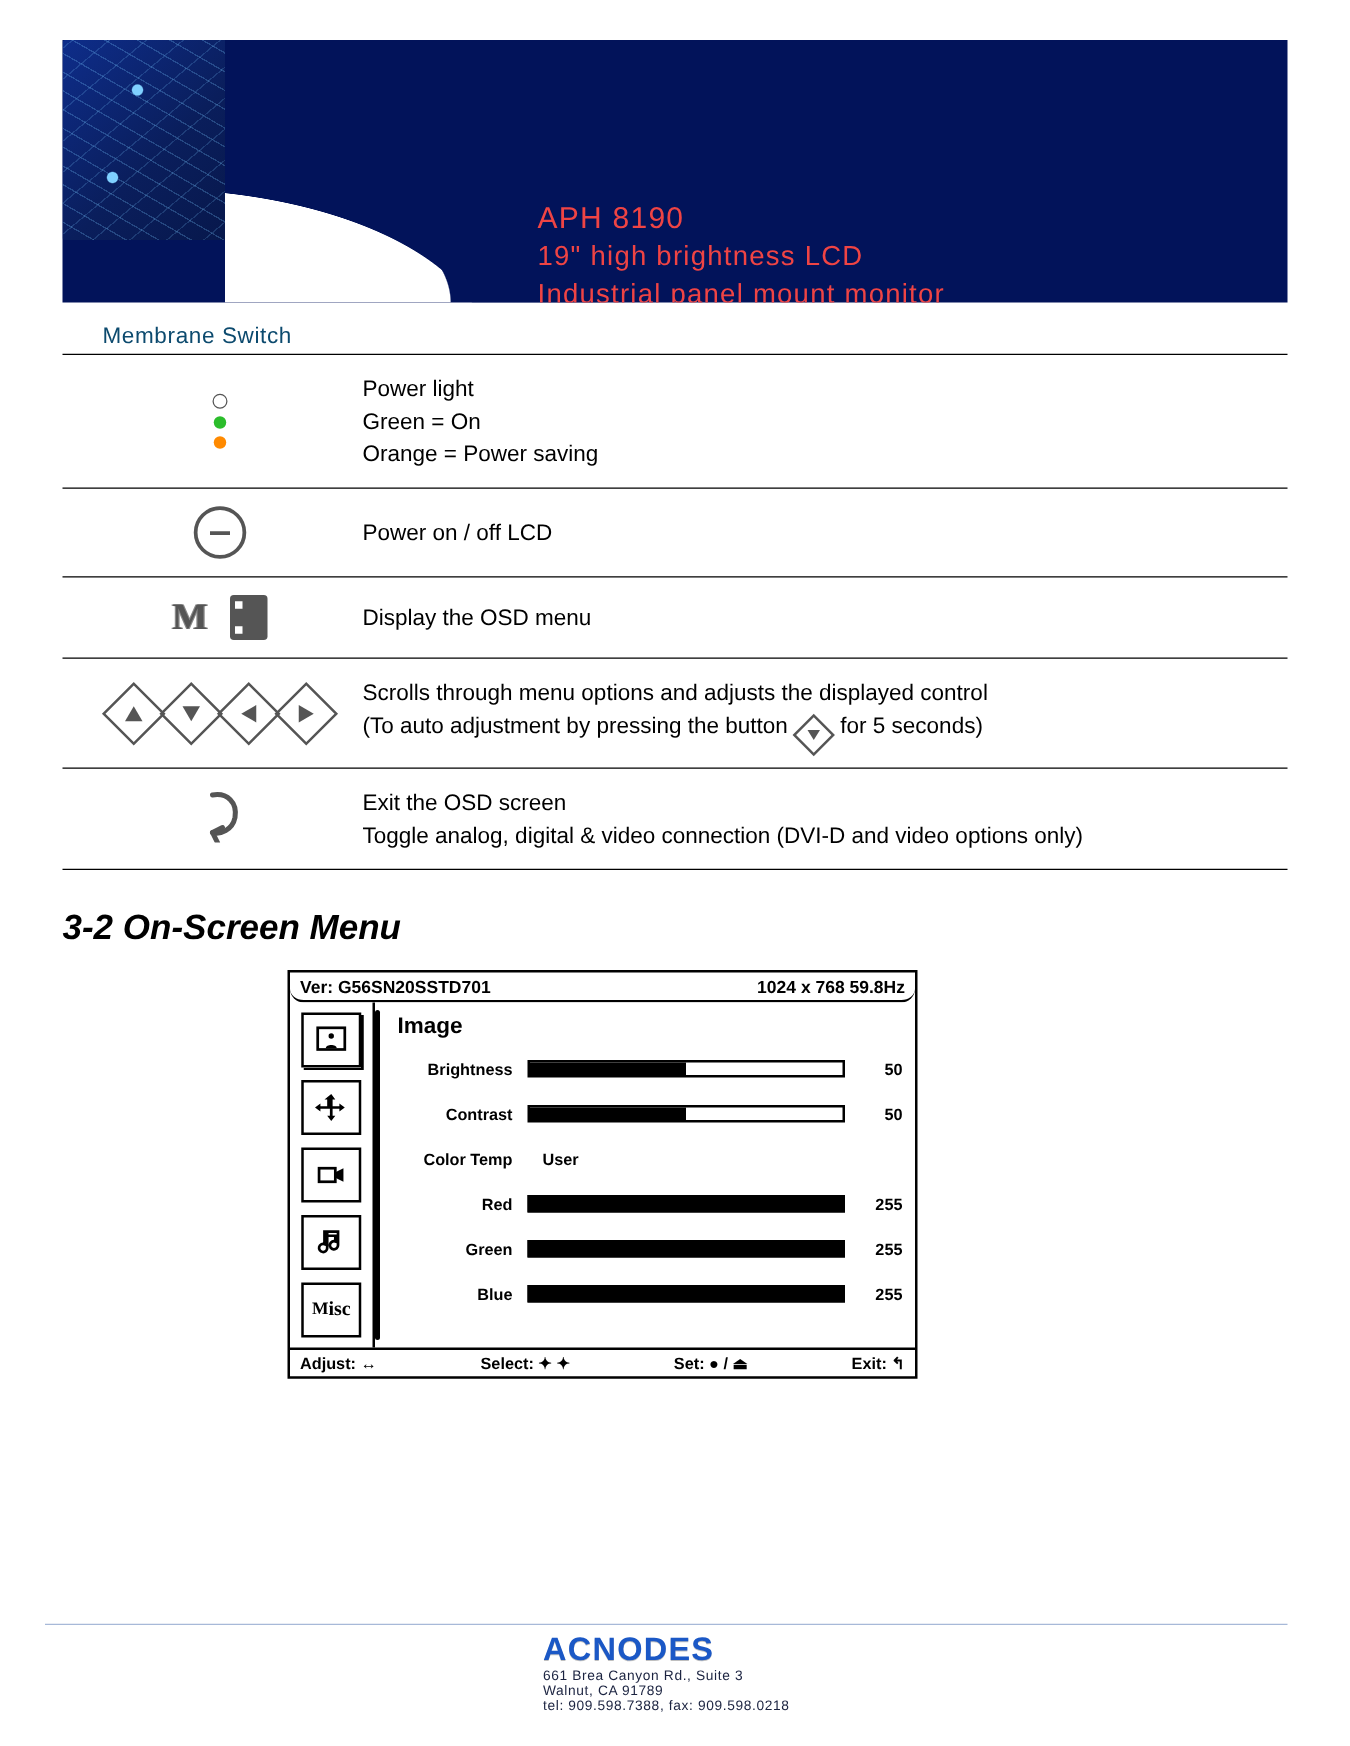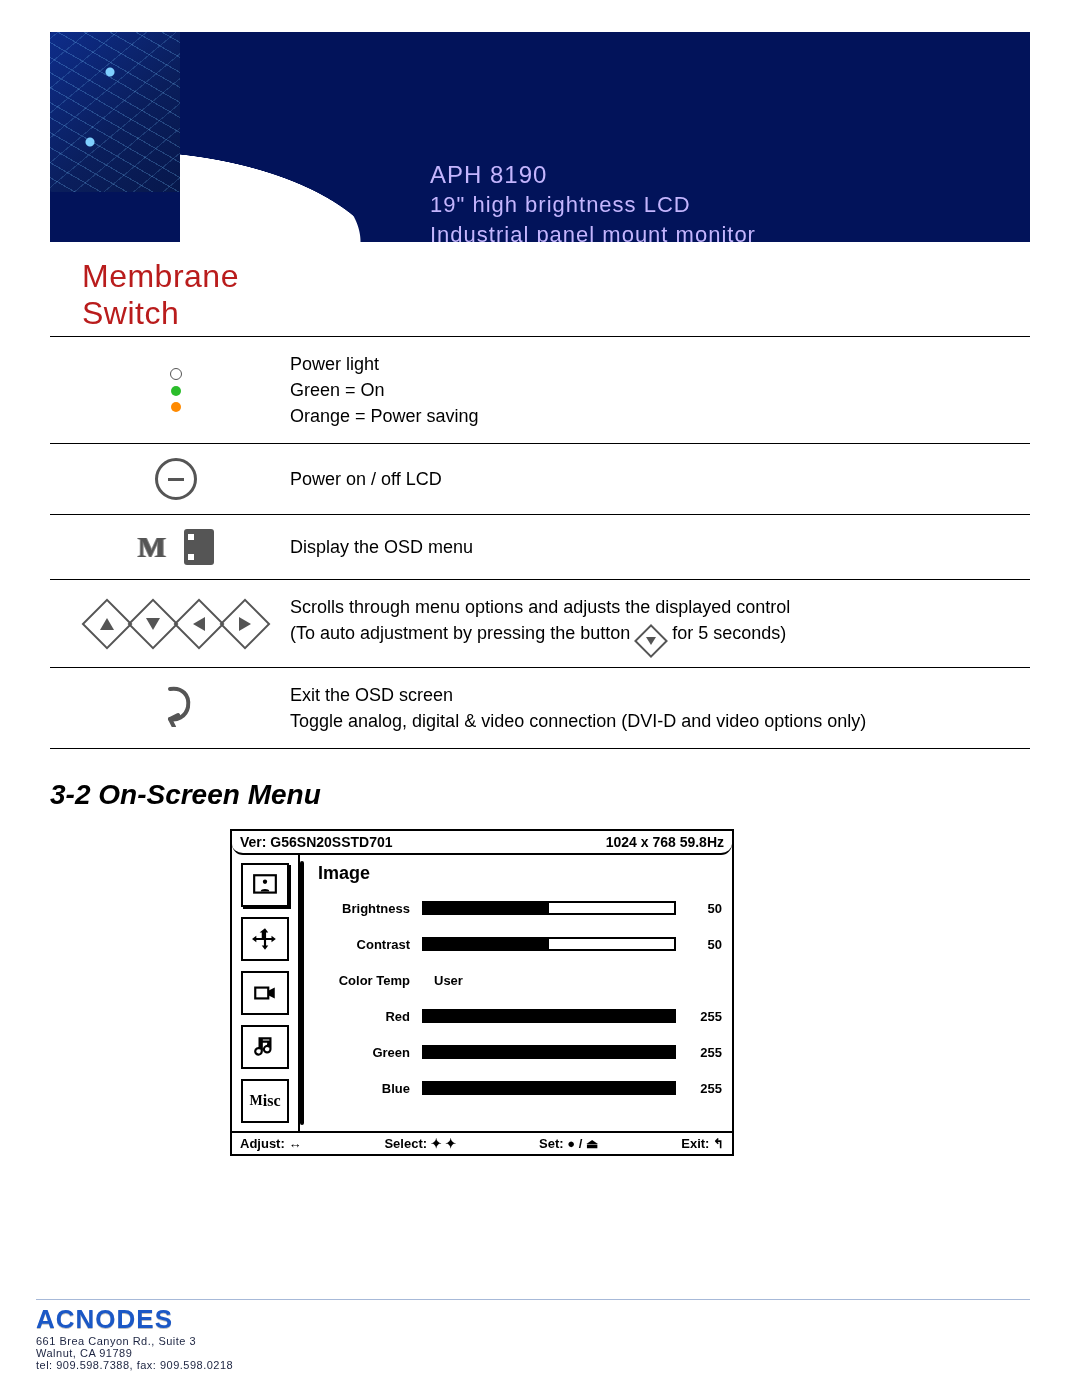--- a/index.html
+++ b/index.html
@@ -18,25 +18,25 @@
   .banner-pcb::after{content:"";position:absolute;inset:0;
     background:
       repeating-linear-gradient(30deg,transparent 0 12px,rgba(120,200,255,.25) 12px 13px),
       repeating-linear-gradient(-40deg,transparent 0 18px,rgba(120,200,255,.18) 18px 19px);
   }
   .banner-swoosh{position:absolute;left:130px;top:0;width:300px;height:210px;
     background:radial-gradient(ellipse 600px 260px at -80px 210px,#fff 0 260px,transparent 261px);
     mix-blend-mode:normal;pointer-events:none;}
   .banner-swoosh::after{content:"";position:absolute;inset:0;
     background:radial-gradient(ellipse 600px 290px at -60px 250px,transparent 0 270px,#02135a 271px);}
-  .banner-text{position:absolute;left:380px;top:128px;color:#c4b5fd;font-size:22px;line-height:30px;letter-spacing:1px;}
+  .banner-text{position:absolute;left:380px;top:128px;color:#ef4444;font-size:22px;line-height:30px;letter-spacing:1px;}
   .banner-text .model{font-size:24px;}
   
   .table{width:100%;margin-top:10px;}
-  .thead{display:flex;align-items:center;color:#b91c1c;font-size:32px;letter-spacing:.5px;padding:6px 0 4px 0;}
+  .thead{display:flex;align-items:center;color:#0c4a6e;font-size:18px;letter-spacing:.5px;padding:6px 0 4px 0;}
   .col1{width:220px;padding-left:32px;}
   .col2{flex:1;padding-left:20px;}
   .row{display:flex;align-items:center;border-top:1.5px solid #000;padding:14px 0;font-size:18px;line-height:26px;}
   .row.first{border-top:1.5px solid #000;}
   .row:last-child{border-bottom:1.5px solid #000;}
   .cell1{width:220px;display:flex;flex-direction:column;align-items:center;gap:10px;padding-left:32px;box-sizing:border-box;}
   .cell1.h{flex-direction:row;justify-content:center;gap:18px;}
   .cell2{flex:1;padding-left:20px;}
   
   .led{display:flex;flex-direction:column;gap:6px;align-items:center;}
@@ -79,21 +79,21 @@
   .osd-title{text-align:left;font-weight:700;font-size:18px;margin-bottom:6px;}
   .osd-row{display:flex;align-items:center;font-size:13px;height:36px;}
   .osd-label{width:92px;text-align:right;font-weight:700;padding-right:12px;}
   .osd-bar{flex:1;height:10px;border:2px solid #000;background:#000;}
   .osd-bar.half{background:linear-gradient(to right,#000 0 50%,#fff 50% 100%);}
   .osd-val{width:46px;text-align:right;font-weight:700;}
   .osd-user{flex:1;font-weight:700;padding-left:12px;}
   .osd-bottom{display:flex;justify-content:space-between;border-top:2px solid #000;font-size:13px;font-weight:700;padding:3px 8px;}
   .tiny-sym{font-family:Arial;}
   
-  .footer{position:absolute;left:36px;right:50px;bottom:26px;border-top:1px solid #a7b9d8;display:flex;justify-content:flex-start;font-size:11px;color:#1b2340;padding-top:4px;letter-spacing:.5px;}
+  .footer{position:absolute;left:36px;right:50px;bottom:26px;border-top:1px solid #a7b9d8;display:flex;justify-content:center;font-size:11px;color:#1b2340;padding-top:4px;letter-spacing:.5px;}
   .footer .logo{font-size:26px;font-weight:700;color:#1b58c6;letter-spacing:1px;text-shadow:0 1px 0 rgba(0,0,0,.25);}
   .footer .right{width:470px;line-height:14px;}
 </style>
 </head>
 <body>
 
 <div class="page">
 
   <div class="banner">
     <div class="banner-pcb"></div>

